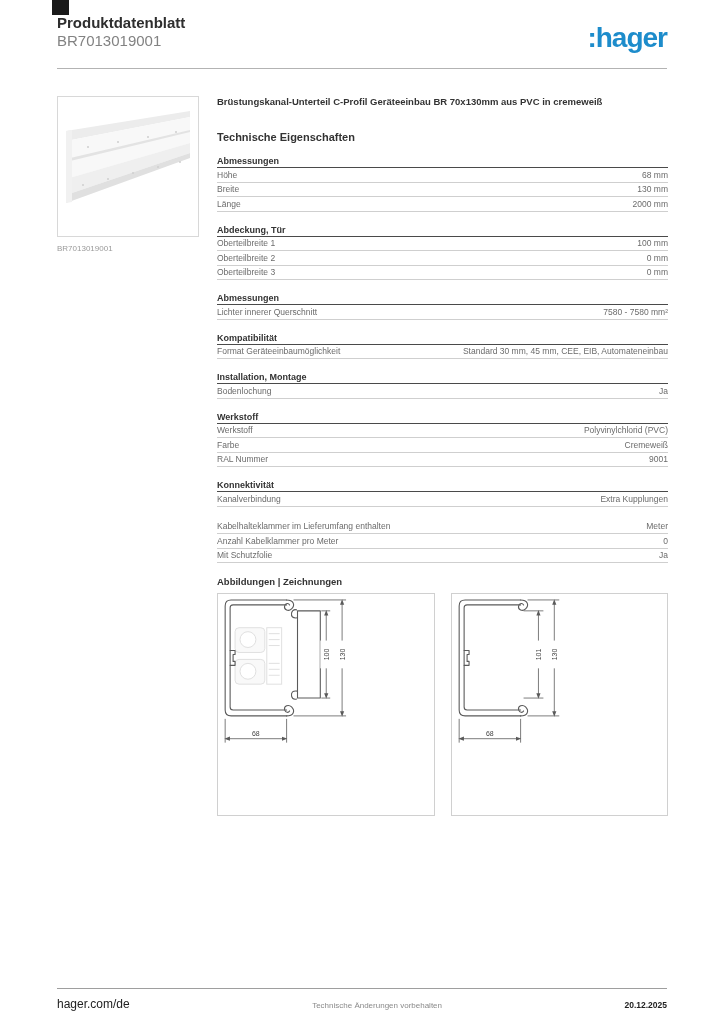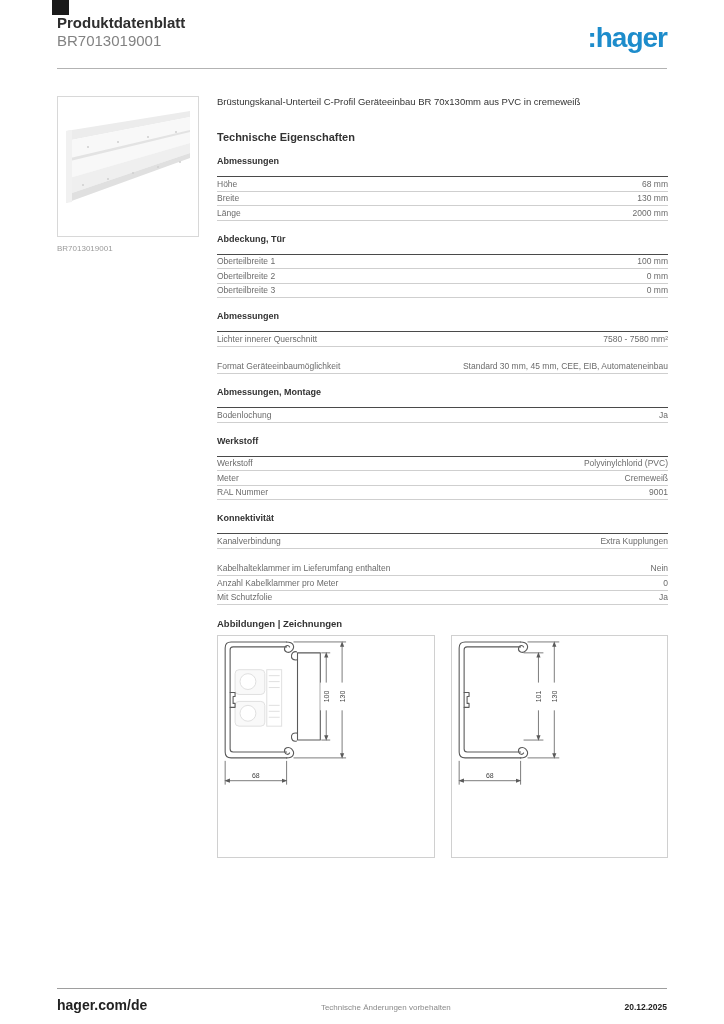--- a/index.html
+++ b/index.html
@@ -33,27 +33,27 @@
   .product-photo {
     position: absolute; left: 57px; top: 96px;
     width: 142px; height: 141px;
     border: 1px solid #d8d8d8; background: #fff;
   }
   .photo-caption {
     position: absolute; left: 57px; top: 244px;
     font-size: 8px; color: #9a9a9a;
   }
   .main { position: absolute; left: 217px; top: 96px; width: 451px; }
-  .product-title { font-size: 9.5px; font-weight: normal; color: #333; line-height: 12px; }
+  .product-title { font-size: 9.5px; font-weight: bold; color: #333; line-height: 12px; }
   .tech-heading  { font-size: 11px; font-weight: bold; color: #333; margin-top: 23px; }
   .sections { margin-top: 13px; }
   .section { margin-bottom: 13px; }
   .section-title {
     font-size: 9px; font-weight: bold; color: #333;
-    line-height: 10px; padding-bottom: 10px;
+    line-height: 10px; padding-bottom: 1px;
     border-bottom: 1px solid #4a4a4a;
   }
   .row {
     display: flex; justify-content: space-between; align-items: center;
     font-size: 8.5px; line-height: 9px; color: #6b6b6b;
     padding: 2.5px 0 2px; border-bottom: 1px solid #cfcfcf;
   }
   .row .label { text-align: left; }
   .row .value { text-align: right; white-space: nowrap; }
   .drawings-heading { font-size: 9.5px; font-weight: bold; color: #333; margin-top: 10px; }
@@ -64,21 +64,21 @@
   }
   .figure svg { display: block; width: 100%; height: 100%; }
   .footer-rule {
     position: absolute; left: 57px; right: 57px; top: 988px;
     border-top: 1px solid #9e9e9e;
   }
   .footer-row {
     position: absolute; left: 57px; right: 57px; top: 997px;
     display: flex; justify-content: space-between; align-items: baseline;
   }
-  .footer-left  { font-size: 14px; font-weight: bold; color: #222; }
+  .footer-left  { font-size: 12px; font-weight: normal; color: #222; }
   .footer-center{ font-size: 8px; color: #8a8a8a; }
   .footer-right { font-size: 8.5px; font-weight: bold; color: #222; }
   svg text { font-family: "Liberation Sans", sans-serif; }
 </style>
 </head>
 <body>
 
 <div class="page">
 
   <div class="corner-mark"></div>
@@ -154,62 +154,63 @@
 
       <div class="section">
         <div class="section-title">Abmessungen</div>
         <div class="row">
           <span class="label">Lichter innerer Querschnitt</span>
           <span class="value">7580 - 7580 mm²</span>
         </div>
       </div>
 
       <div class="section">
+        <div class="section-title">Kompatibilität</div>
         <div class="row">
           <span class="label">Format Geräteeinbaumöglichkeit</span>
           <span class="value">Standard 30 mm, 45 mm, CEE, EIB, Automateneinbau</span>
         </div>
       </div>
 
       <div class="section">
-        <div class="section-title">Abmessungen, Montage</div>
+        <div class="section-title">Installation, Montage</div>
         <div class="row">
           <span class="label">Bodenlochung</span>
           <span class="value">Ja</span>
         </div>
       </div>
 
       <div class="section">
         <div class="section-title">Werkstoff</div>
         <div class="row">
           <span class="label">Werkstoff</span>
           <span class="value">Polyvinylchlorid (PVC)</span>
         </div>
         <div class="row">
-          <span class="label">Meter</span>
+          <span class="label">Farbe</span>
           <span class="value">Cremeweiß</span>
         </div>
         <div class="row">
           <span class="label">RAL Nummer</span>
           <span class="value">9001</span>
         </div>
       </div>
 
       <div class="section">
         <div class="section-title">Konnektivität</div>
         <div class="row">
           <span class="label">Kanalverbindung</span>
           <span class="value">Extra Kupplungen</span>
         </div>
       </div>
 
       <div class="section">
         <div class="row">
           <span class="label">Kabelhalteklammer im Lieferumfang enthalten</span>
-          <span class="value">Nein</span>
+          <span class="value">Meter</span>
         </div>
         <div class="row">
           <span class="label">Anzahl Kabelklammer pro Meter</span>
           <span class="value">0</span>
         </div>
         <div class="row">
           <span class="label">Mit Schutzfolie</span>
           <span class="value">Ja</span>
         </div>
       </div>

